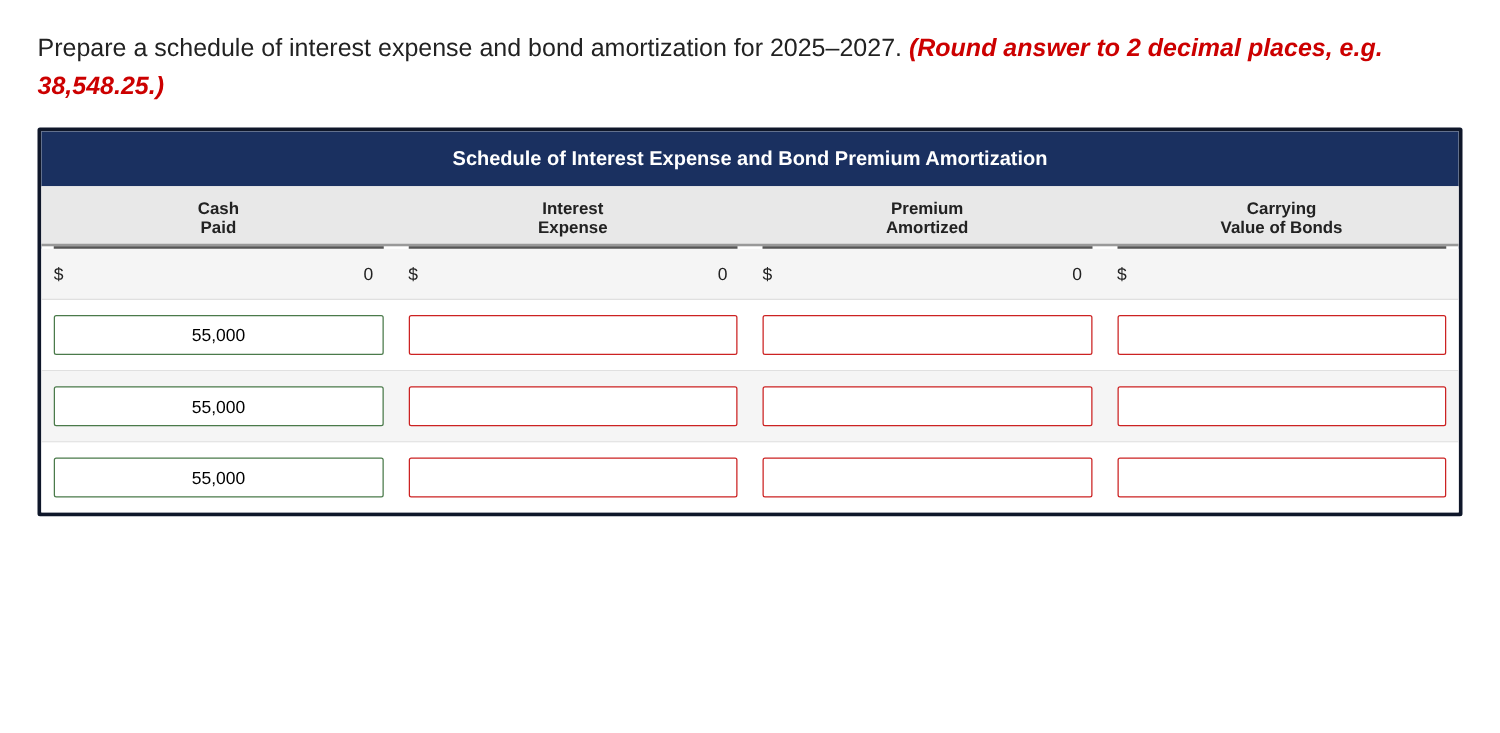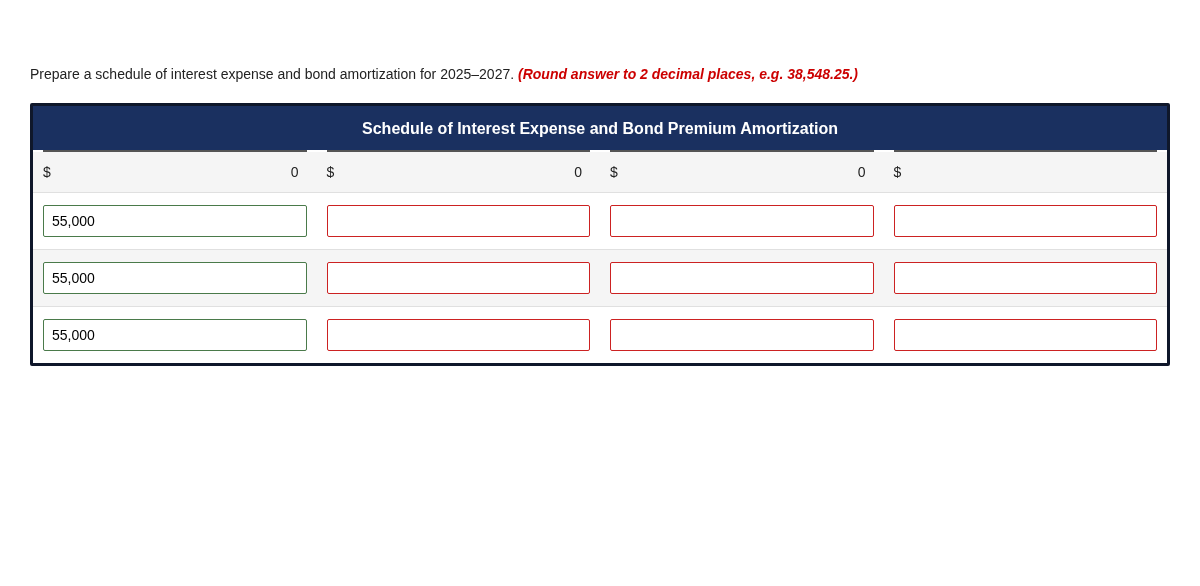--- a/index.html
+++ b/index.html
@@ -8,23 +8,22 @@
       font-size: 14px;
       background: #fff;
       color: #222;
       padding: 24px 30px;
       width: 1200px;
       min-height: 586px;
     }
 
     .instructions {
       margin-bottom: 18px;
-      font-size: 14px;
+      font-size: 20px;
       line-height: 1.5;
-      margin-top: 40px;
     }
     .instructions .highlight {
       color: #cc0000;
       font-weight: bold;
       font-style: italic;
     }
 
     .table-wrapper {
       border: 3px solid #0f172a;
       border-radius: 2px;
@@ -105,21 +104,21 @@
       padding-right: 8px;
       font-size: 14px;
     }
 
     .green-input {
       flex: 1;
       border: 1.5px solid #4a7a4a;
       border-radius: 2px;
       height: 32px;
       padding: 0 8px;
-      text-align: left;
+      text-align: center;
       font-size: 14px;
       background: #fff;
       outline: none;
     }
 
     .red-input {
       flex: 1;
       border: 1.5px solid #cc2222;
       border-radius: 2px;
       height: 32px;
@@ -150,20 +149,38 @@
     <span>Prepare a schedule of interest expense and bond amortization for 2025–2027.</span>
     <span class="highlight">(Round answer to 2 decimal places, e.g. 38,548.25.)</span>
   </p>
 </div>
 
 <div class="table-wrapper">
   <div class="table-header">
     <span class="title-line1">Schedule of Interest Expense and Bond Premium Amortization</span>
   </div>
 
+  <div class="col-headers">
+    <div class="col-header">
+      <span class="col-header-text">Cash</span>
+      <span class="col-header-text">Paid</span>
+    </div>
+    <div class="col-header">
+      <span class="col-header-text">Interest</span>
+      <span class="col-header-text">Expense</span>
+    </div>
+    <div class="col-header">
+      <span class="col-header-text">Premium</span>
+      <span class="col-header-text">Amortized</span>
+    </div>
+    <div class="col-header">
+      <span class="col-header-text">Carrying</span>
+      <span class="col-header-text">Value of Bonds</span>
+    </div>
+  </div>
 
   <div class="divider-row">
     <div class="col-divider"></div>
     <div class="col-divider"></div>
     <div class="col-divider"></div>
     <div class="col-divider"></div>
   </div>
 
   <div class="data-row row-0">
     <div class="cell">

